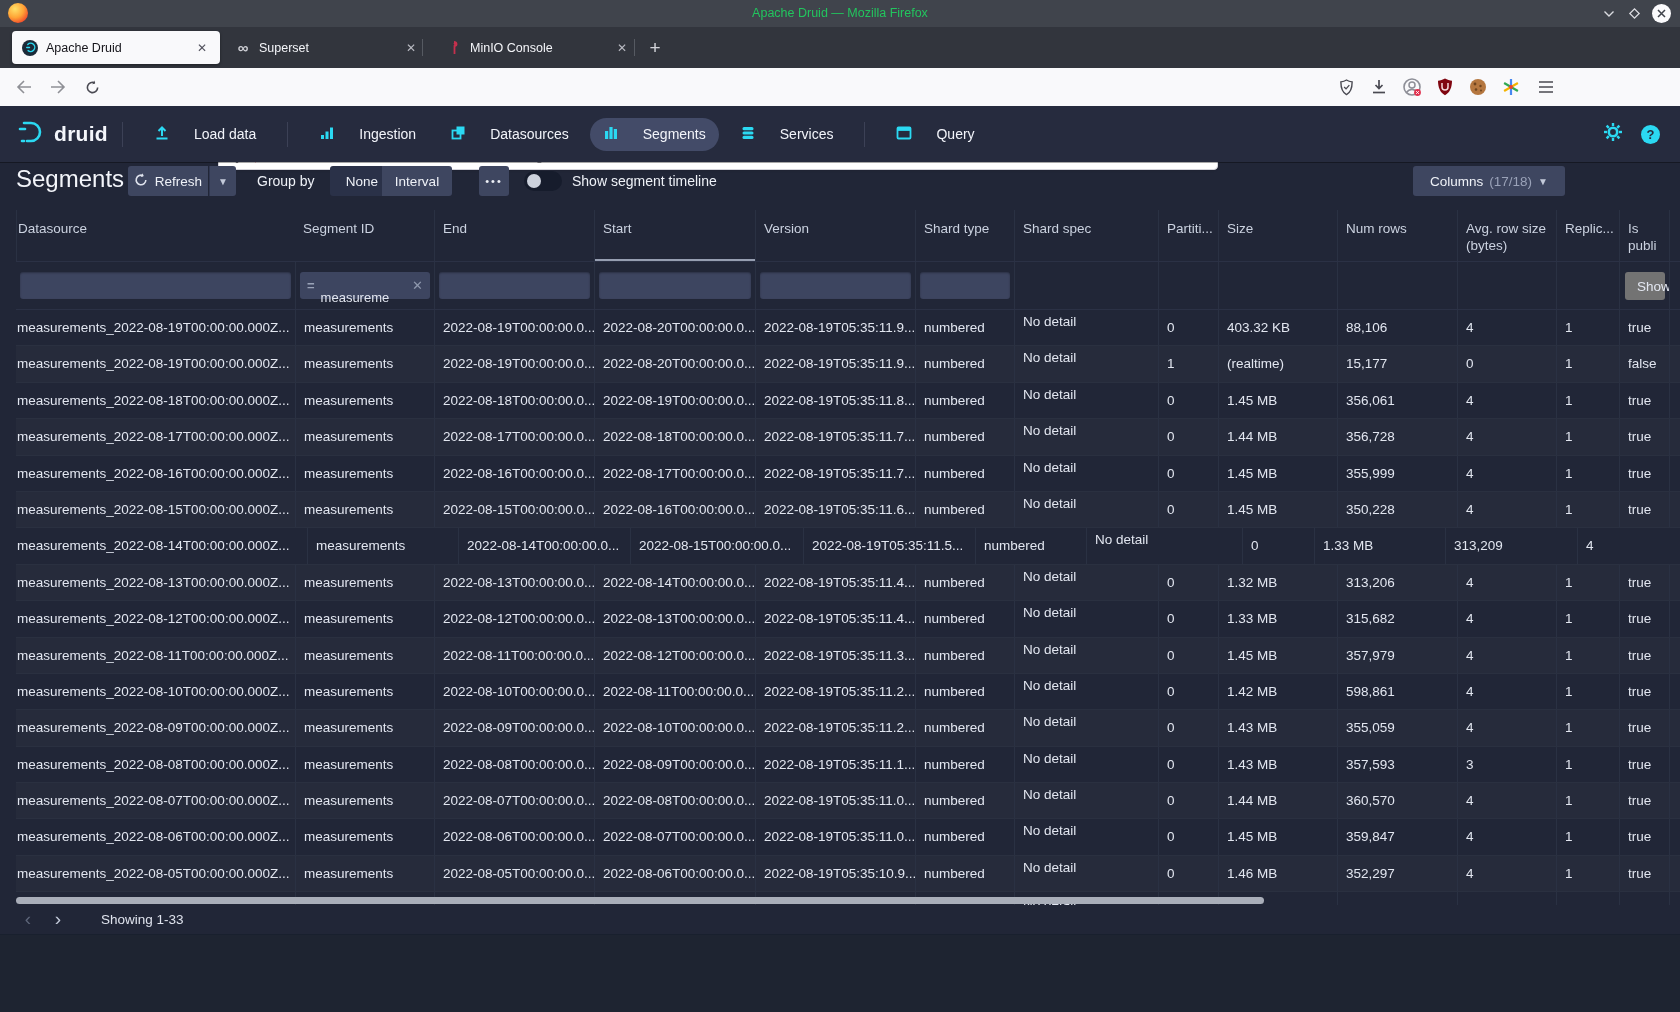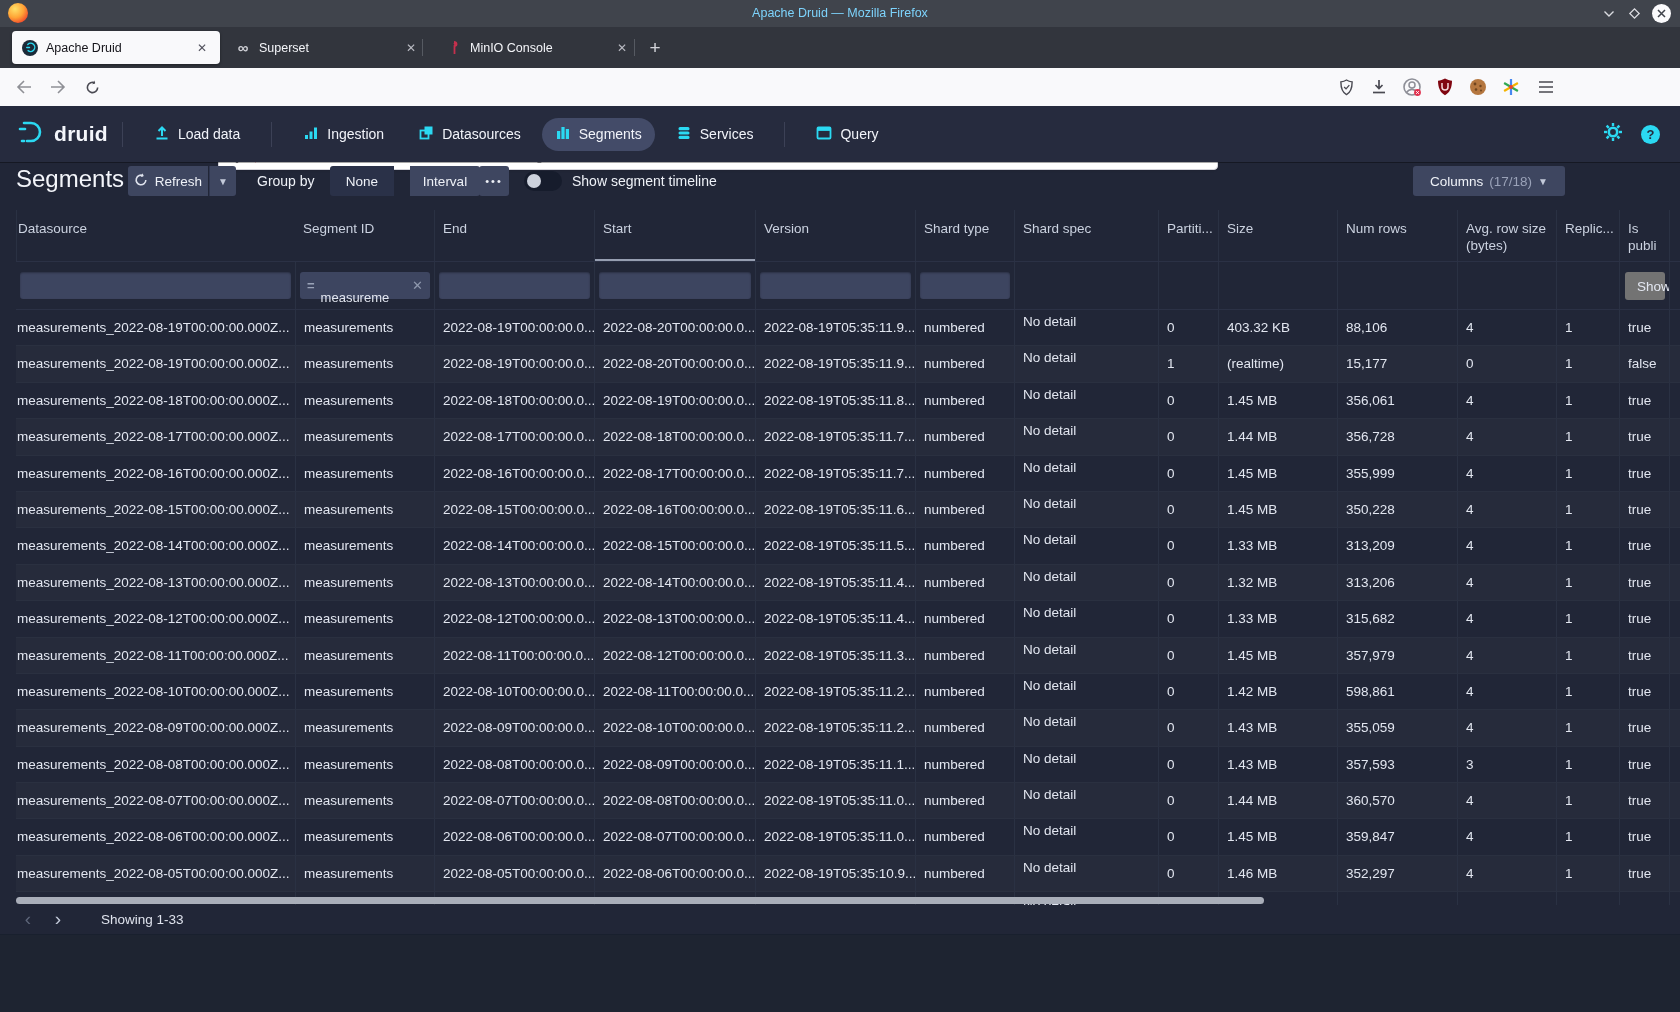--- a/index.html
+++ b/index.html
@@ -4,21 +4,21 @@
 <style>
   * { margin:0; padding:0; box-sizing:border-box; }
   html,body { width:1680px; height:1012px; overflow:hidden; background:#212637;
     font-family:"Liberation Sans","DejaVu Sans",sans-serif; }
 
   
   #titlebar { position:absolute; left:0; top:0; width:1680px; height:27px; background:#40444c; }
   #ff-logo { position:absolute; left:8px; top:3px; width:20px; height:20px; border-radius:50%;
     background:radial-gradient(circle at 35% 30%, #ffe169 0%, #ffa436 45%, #f4542c 75%, #d6356f 100%); }
   #win-title { position:absolute; left:0; top:0; width:1680px; height:27px; line-height:27px;
-    text-align:center; color:#7dd3fc; font-size:12.5px; }
+    text-align:center; color:#22c55e; font-size:12.5px; }
   .winctl { position:absolute; top:4px; width:19px; height:19px; display:flex; align-items:center; justify-content:center; }
   #min-btn { right:62px; } #max-btn { right:36px; } #close-btn { right:9px; background:#fbfbfd; border-radius:50%; }
 
   #tabstrip { position:absolute; left:0; top:27px; width:1680px; height:41px; background:#32353d; }
   .tab { position:absolute; top:4px; height:33px; border-radius:4px; display:flex; align-items:center;
     padding:0 10px; font-size:12.5px; color:#f4f5f9;margin-left:9px; }
   .tab .tlabel { flex:1; white-space:nowrap; overflow:hidden; }
   .tab-close { width:16px; height:16px; line-height:16px; text-align:center; font-size:12px; color:#b9bac2; margin-left:8px; }
   #tab-1 { left:3px; width:208px; background:#f9f9fb; color:#15141a; box-shadow:0 1px 3px rgba(0,0,0,.4); }
   #tab-1 .tab-close { color:#52525e; }
@@ -40,38 +40,38 @@
   .uicon { width:18px; height:18px; margin-right:6px; flex:none; }
   #bookmark-star { color:#5b5b66; font-size:15px; margin-left:6px; }
   .tbicon { position:absolute; top:8px; width:22px; height:22px; display:flex; align-items:center; justify-content:center; }
 
   
   #druidbar { position:absolute; left:0; top:106px; width:1680px; height:56px; background:#262b3e;
     box-shadow:0 1px 0 rgba(0,0,0,.35); display:flex; align-items:center; }
   #brand { display:flex; align-items:center; margin-left:16px; }
   #brand-name { color:#f4f6fb; font-size:21px; font-weight:600; letter-spacing:.3px; margin-left:8px; }
   .vdiv { width:1px; height:25px; background:#3c4156; margin:0 14px; }
-  .navitem { display:flex; align-items:center; gap:8px; padding:7px 13px; border-radius:17px;
+  .navitem { display:flex; align-items:center; gap:24px; padding:7px 13px; border-radius:17px;
     color:#f2f4fa; font-size:14px; margin:0 4px; }
   .navitem.active { background:#434b68; }
   #druidbar-right { margin-left:auto; display:flex; align-items:center; gap:18px; margin-right:20px; }
   #help-btn { width:19px; height:19px; border-radius:50%; background:#2bd9f2; color:#262b3e;
     font-weight:bold; font-size:13px; display:flex; align-items:center; justify-content:center; }
 
   
   #view-title { position:absolute; left:16px; top:165px; font-size:24px; color:#f3f5fa; }
   .btn { position:absolute; top:166px; height:30px; background:#3e4660; border-radius:3px; color:#eef1f7;
     font-size:13.5px; display:flex; align-items:center; justify-content:center; }
   #refresh-main { left:128px; width:80px; border-radius:3px 0 0 3px; gap:7px; }
   #refresh-caret { left:209px; width:27px; border-radius:0 3px 3px 0; border-left:1px solid #2f364f; }
   .caret { font-size:10px; color:#c2c9d9; }
   #groupby-label { position:absolute; left:257px; top:166px; height:30px; line-height:30px;
     color:#eef1f7; font-size:14px; }
   #gb-none { left:330px; width:64px; background:#2a3148; border-radius:3px 0 0 3px; }
-  #gb-interval { left:410px; width:70px; border-radius:0 3px 3px 0; }
+  #gb-interval { left:382px; width:70px; border-radius:0 3px 3px 0; }
   #more-btn { left:479px; width:30px; letter-spacing:2px; font-size:11px; }
   #timeline-switch { position:absolute; left:524px; top:171px; width:38px; height:20px; border-radius:10px;
     background:#161c2c; }
   #timeline-knob { position:absolute; left:3px; top:3px; width:14px; height:14px; border-radius:50%; background:#cdd2dd; }
   #timeline-label { position:absolute; left:572px; top:166px; height:30px; line-height:30px;
     color:#eef1f7; font-size:14px; }
   #columns-btn { left:1413px; width:152px; gap:6px; }
   #columns-count { color:#9aa2b8; }
 
   
@@ -518,21 +518,21 @@
       <div class="dcell gcell">numbered</div>
       <div class="dcell gcell cell-top">No detail</div>
       <div class="dcell gcell">0</div>
       <div class="dcell gcell">1.45 MB</div>
       <div class="dcell gcell">350,228</div>
       <div class="dcell gcell">4</div>
       <div class="dcell gcell">1</div>
       <div class="dcell gcell">true</div>
       <div class="dcell gcell"></div>
     </div>
-    <div class="grid-row trow" style="grid-template-columns: 279px 139px 160px 161px 160px 99px 144px 60px 119px 120px 99px 63px 50px 30px;">
+    <div class="grid-row trow" style="grid-template-columns: 279px 139px 160px 161px 160px 99px 144px 60px 119px 120px 99px 63px 50px 30px; gap: 12px;">
       <div class="dcell">measurements_2022-08-14T00:00:00.000Z...</div>
       <div class="dcell gcell">measurements</div>
       <div class="dcell gcell">2022-08-14T00:00:00.0...</div>
       <div class="dcell gcell">2022-08-15T00:00:00.0...</div>
       <div class="dcell gcell">2022-08-19T05:35:11.5...</div>
       <div class="dcell gcell">numbered</div>
       <div class="dcell gcell cell-top">No detail</div>
       <div class="dcell gcell">0</div>
       <div class="dcell gcell">1.33 MB</div>
       <div class="dcell gcell">313,209</div>

